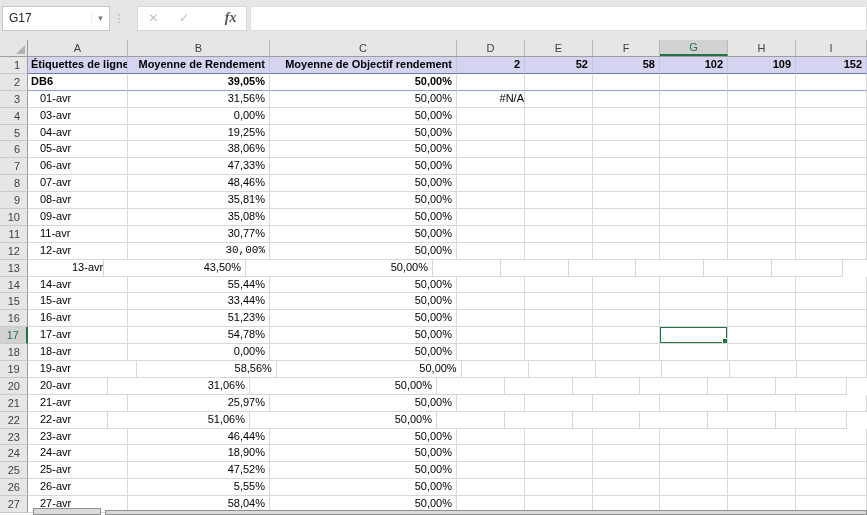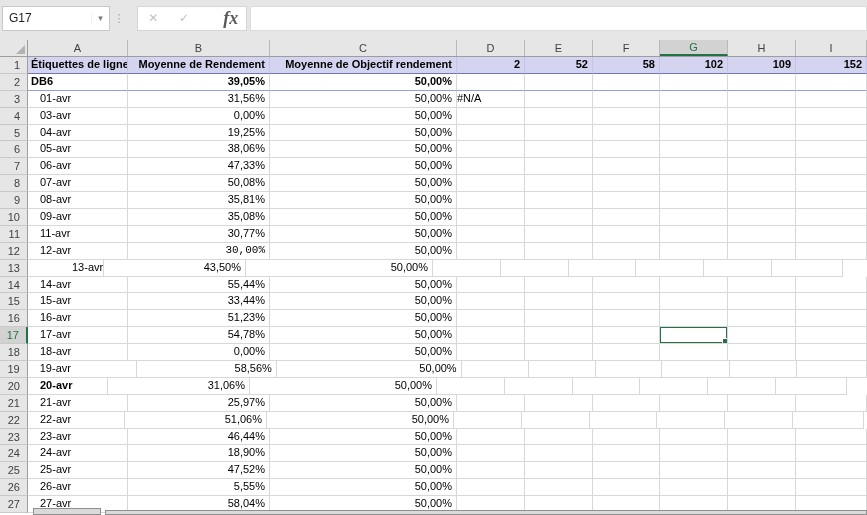--- a/index.html
+++ b/index.html
@@ -8,39 +8,39 @@
   #app { position:relative; width:867px; height:515px; background:#fff; overflow:hidden; }
 
   
   #formula-bar { height:40px; background:#e6e6e6; display:flex; align-items:center; padding:0 0 4px 2px; }
   #name-box { width:108px; height:25px; background:#fff; border:1px solid #c8c8c8; display:flex; align-items:center; padding-left:6px; font-size:12px; color:#222; }
   #name-box .nb-val { flex:1; }
   #name-box .nb-caret { width:18px; text-align:center; color:#7a7a7a; font-size:9px; border-left:1px solid #f0f0f0; }
   #dots-sep { width:18px; text-align:center; color:#9e9e9e; font-size:11px; letter-spacing:0; line-height:8px; }
   #fx-box { width:110px; height:25px; background:#fff; border:1px solid #d6d6d6; display:flex; align-items:center; justify-content:space-around; margin-left:9px; }
   #fx-box .fbtn { width:24px; text-align:center; font-size:12px; color:#c0c0c0; }
-  #fx-box .fx { font-family:"Liberation Serif","DejaVu Serif",serif; font-style:italic; font-weight:bold; color:#595959; font-size:18px;margin-left:16px; }
+  #fx-box .fx { font-family:"Liberation Serif","DejaVu Serif",serif; font-style:italic; font-weight:bold; color:#595959; font-size:14px;margin-left:16px; }
   #formula-input { flex:1; height:25px; background:#fff; border:1px solid #dcdcdc; margin-left:3px; }
 
   
   #col-header-row { display:flex; height:17px; background:#e6e6e6; border-bottom:1px solid #9d9d9d; }
   .corner { width:28px; height:100%; position:relative; border-right:1px solid #9d9d9d; background:#e6e6e6; }
   .corner::after { content:''; position:absolute; right:2px; bottom:2px; width:0; height:0; border-left:9px solid transparent; border-bottom:9px solid #b2b2b2; }
   .colh { height:100%; display:flex; align-items:center; justify-content:center; color:#3f3f3f; border-right:1px solid #b9b9b9; font-size:11px; }
   .colh.sel { background:#d2d2d2; color:#217346; border-bottom:2px solid #217346; }
 
   
   #grid { position:relative; }
   .grow { display:flex; height:16.9px; }
   .rowh { width:28px; background:#e6e6e6; border-right:1px solid #9d9d9d; border-bottom:1px solid #c9c9c9; color:#3f3f3f; text-align:right; padding-right:7px; line-height:16px; }
   .rowh.sel { background:#d2d2d2; color:#217346; border-right:2px solid #217346; }
   .cell { position:relative; border-right:1px solid #d8d8d8; border-bottom:1px solid #d8d8d8; line-height:15.5px; white-space:nowrap; overflow:hidden; background:#fff; }
   .al { text-align:left; padding-left:3px; }
   .ar { text-align:right; padding-right:4px; }
-  .ac { text-align:left; }
+  .ac { text-align:right; }
   .indent { padding-left:12px; }
   .r1 .cell { background:#d4d4f0; font-weight:bold; border-bottom:1px solid #6b7ab0; border-right:1px solid #c4c4e4; }
   .r2 .cell { font-weight:bold; border-bottom:1px solid #93a1d5; }
   .cell.selected { z-index:5; }
   .cell.selected::before { content:''; position:absolute; left:-1px; top:-1px; right:-1px; bottom:-1px; border:2px solid #217346; pointer-events:none; }
   .cell.selected::after { content:''; position:absolute; right:-3px; bottom:-3px; width:6px; height:6px; background:#217346; border:1px solid #fff; }
 
   
   .cutbar { position:absolute; background:#dadada; border:1px solid #8f8f8f; }
   #cutbar-left { left:33px; bottom:0; width:68px; height:7px; }
@@ -161,21 +161,21 @@
         <div class="cell ar" style="width: 68px;"></div>
         <div class="cell ar" style="width: 68px;"></div>
         <div class="cell ar" style="width: 67px;"></div>
         <div class="cell ar" style="width: 68px;"></div>
         <div class="cell ar" style="width: 68px;"></div>
         <div class="cell ar" style="width: 71px;"></div>
       </div>
       <div class="grow">
         <div class="rowh">8</div>
         <div class="cell al indent" style="width: 100px;">07-avr</div>
-        <div class="cell ar" style="width: 142px;">50,08%</div>
+        <div class="cell ar" style="width: 142px;">48,46%</div>
         <div class="cell ar" style="width: 187px;">50,00%</div>
         <div class="cell ar" style="width: 68px;"></div>
         <div class="cell ar" style="width: 68px;"></div>
         <div class="cell ar" style="width: 67px;"></div>
         <div class="cell ar" style="width: 68px;"></div>
         <div class="cell ar" style="width: 68px;"></div>
         <div class="cell ar" style="width: 71px;"></div>
       </div>
       <div class="grow">
         <div class="rowh">9</div>
@@ -304,21 +304,21 @@
         <div class="cell ar" style="width: 187px;">50,00%</div>
         <div class="cell ar" style="width: 68px;"></div>
         <div class="cell ar" style="width: 68px;"></div>
         <div class="cell ar" style="width: 67px;"></div>
         <div class="cell ar" style="width: 68px;"></div>
         <div class="cell ar" style="width: 68px;"></div>
         <div class="cell ar" style="width: 71px;"></div>
       </div>
       <div class="grow">
         <div class="rowh">20</div>
-        <div class="cell al indent" style="width: 80px; font-weight: bold;">20-avr</div>
+        <div class="cell al indent" style="width: 80px;">20-avr</div>
         <div class="cell ar" style="width: 142px;">31,06%</div>
         <div class="cell ar" style="width: 187px;">50,00%</div>
         <div class="cell ar" style="width: 68px;"></div>
         <div class="cell ar" style="width: 68px;"></div>
         <div class="cell ar" style="width: 67px;"></div>
         <div class="cell ar" style="width: 68px;"></div>
         <div class="cell ar" style="width: 68px;"></div>
         <div class="cell ar" style="width: 71px;"></div>
       </div>
       <div class="grow">
@@ -328,21 +328,21 @@
         <div class="cell ar" style="width: 187px;">50,00%</div>
         <div class="cell ar" style="width: 68px;"></div>
         <div class="cell ar" style="width: 68px;"></div>
         <div class="cell ar" style="width: 67px;"></div>
         <div class="cell ar" style="width: 68px;"></div>
         <div class="cell ar" style="width: 68px;"></div>
         <div class="cell ar" style="width: 71px;"></div>
       </div>
       <div class="grow">
         <div class="rowh">22</div>
-        <div class="cell al indent" style="width: 97px;">22-avr</div>
+        <div class="cell al indent" style="width: 80px;">22-avr</div>
         <div class="cell ar" style="width: 142px;">51,06%</div>
         <div class="cell ar" style="width: 187px;">50,00%</div>
         <div class="cell ar" style="width: 68px;"></div>
         <div class="cell ar" style="width: 68px;"></div>
         <div class="cell ar" style="width: 67px;"></div>
         <div class="cell ar" style="width: 68px;"></div>
         <div class="cell ar" style="width: 68px;"></div>
         <div class="cell ar" style="width: 71px;"></div>
       </div>
       <div class="grow">

